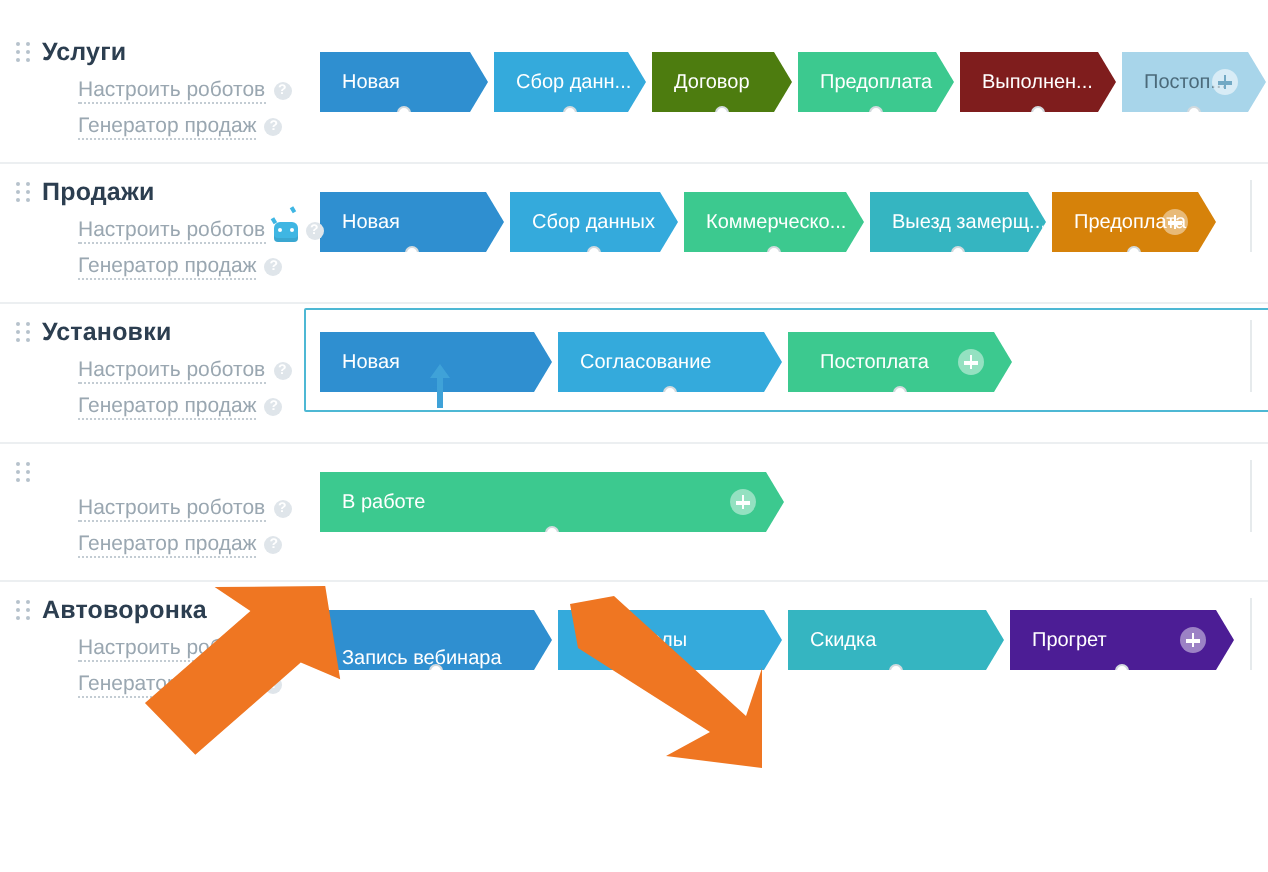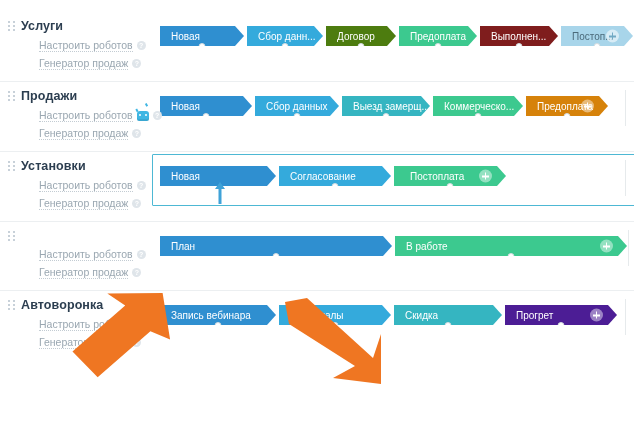--- a/index.html
+++ b/index.html
@@ -91,21 +91,21 @@
   
   .sec-right {
     flex: 1 1 auto;
     position: relative;
     padding: 14px 10px 12px 8px;
     min-height: 1px;
   }
   .pipeline { display: flex; align-items: center; gap: 3px; }
   .stage {
     position: relative;
-    height: 20px;
+    height: 30px;
     display: flex; align-items: center;
     padding-left: 11px;
     color: #ffffff;
     font-size: 10px;
     white-space: nowrap;
     clip-path: polygon(0 0, calc(100% - 9px) 0, 100% 50%, calc(100% - 9px) 100%, 0 100%);
     flex: 0 0 auto;
   }
   .stage .s-name { position: relative; z-index: 2; }
   .stage .dot {
@@ -256,26 +256,26 @@
         <div class="sec-right">
           <div class="pipeline">
             <div class="stage" style="background: rgb(47, 143, 208); width: 92px;">
               <span class="s-name">Новая</span>
               <span class="dot"></span>
             </div>
             <div class="stage" style="background: rgb(52, 170, 220); width: 84px;">
               <span class="s-name">Сбор данных</span>
               <span class="dot"></span>
             </div>
+            <div class="stage" style="background: rgb(60, 201, 143); width: 90px;">
+              <span class="s-name">Коммерческо...</span>
+              <span class="dot"></span>
+            </div>
             <div class="stage" style="background: rgb(53, 181, 193); width: 88px;">
               <span class="s-name">Выезд замерщ...</span>
-              <span class="dot"></span>
-            </div>
-            <div class="stage" style="background: rgb(60, 201, 143); width: 90px;">
-              <span class="s-name">Коммерческо...</span>
               <span class="dot"></span>
             </div>
             <div class="stage" style="background: rgb(214, 130, 10); width: 82px;">
               <span class="s-name">Предоплата</span>
               <span class="plus"></span>
               <span class="dot"></span>
             </div>
           </div>
           <div class="vdivider"></div>
         </div>
@@ -345,24 +345,20 @@
               <span class="q-icon"></span>
             </div>
             <div class="sec-link">
               <span class="lbl">Генератор продаж</span>
               <span class="q-icon"></span>
             </div>
           </div>
         </div>
         <div class="sec-right">
           <div class="pipeline">
-            <div class="stage" style="background: rgb(47, 143, 208); width: 232px;">
-              <span class="s-name">План</span>
-              <span class="dot"></span>
-            </div>
             <div class="stage" style="background: rgb(60, 201, 143); width: 232px;">
               <span class="s-name">В работе</span>
               <span class="plus"></span>
               <span class="dot"></span>
             </div>
           </div>
           <div class="vdivider"></div>
         </div>
       </div>
       <div class="section last">
@@ -384,21 +380,21 @@
               <span class="q-icon"></span>
             </div>
             <div class="sec-link">
               <span class="lbl">Генератор продаж</span>
               <span class="q-icon"></span>
             </div>
           </div>
         </div>
         <div class="sec-right">
           <div class="pipeline">
-            <div class="stage" style="background: rgb(47, 143, 208); width: 116px;">
+            <div class="stage" style="background: rgb(47, 143, 208); width: 116px; align-items: flex-end;">
               <span class="s-name">Запись вебинара</span>
               <span class="dot"></span>
             </div>
             <div class="stage" style="background: rgb(52, 170, 220); width: 112px;">
               <span class="s-name">Материалы</span>
               <span class="dot"></span>
             </div>
             <div class="stage" style="background: rgb(53, 181, 193); width: 108px;">
               <span class="s-name">Скидка</span>
               <span class="dot"></span>

